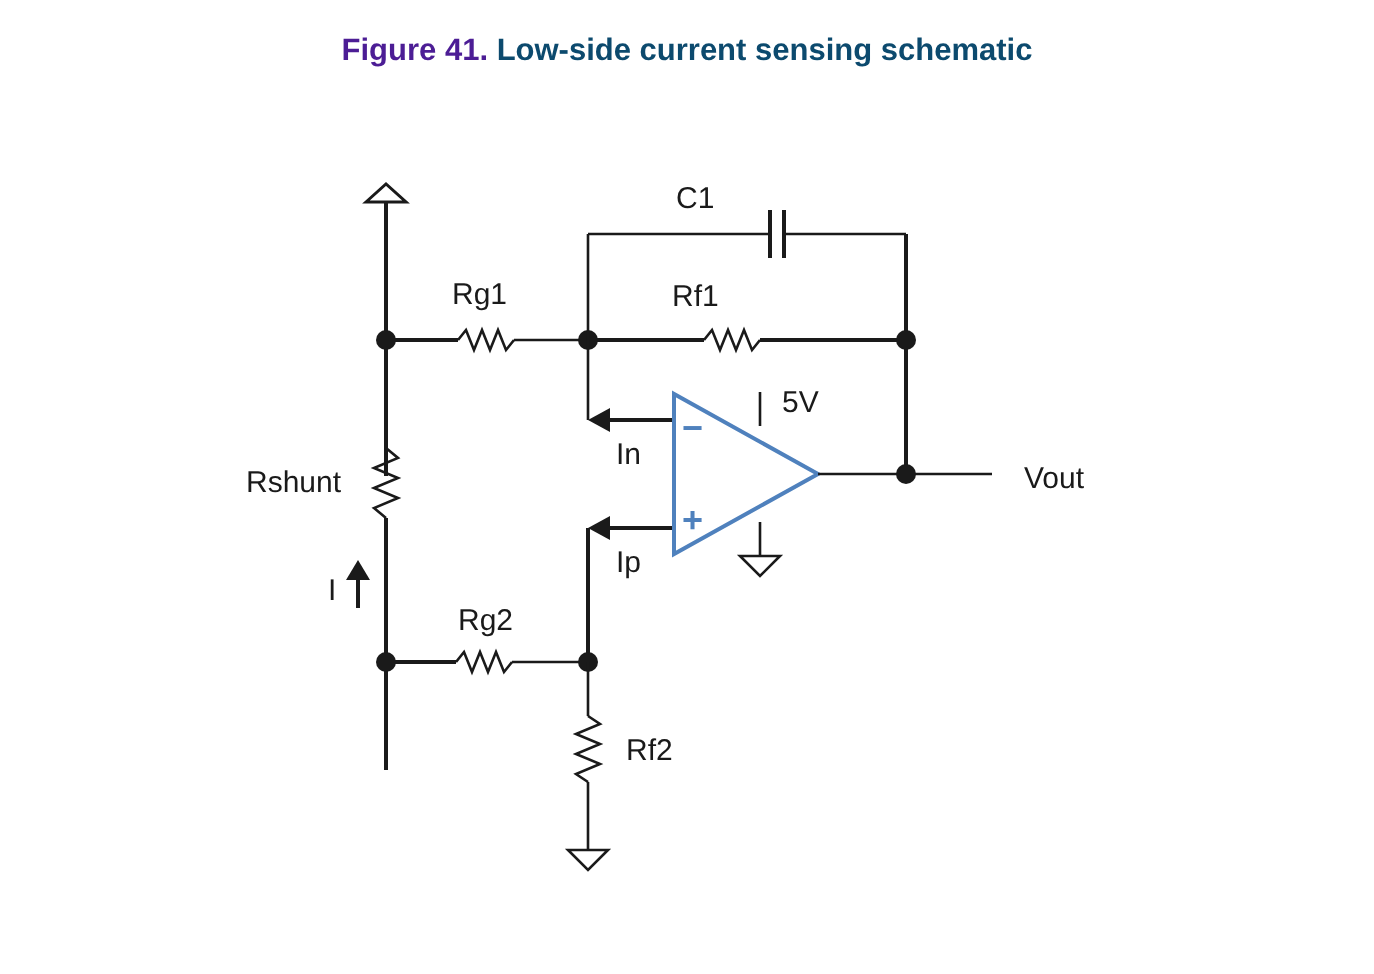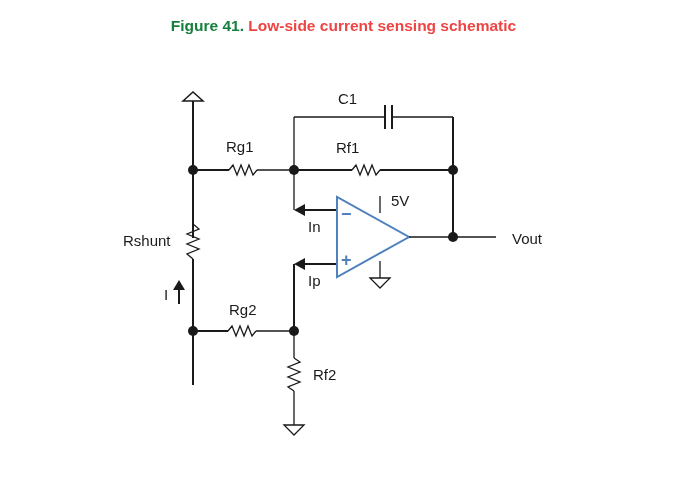--- a/index.html
+++ b/index.html
@@ -1,19 +1,19 @@
 <!DOCTYPE html>
 <html><head>
 <meta charset="utf-8">
 <style>
   html, body { margin: 0; padding: 0; background: #ffffff; }
   body { width: 687px; height: 487px; position: relative; overflow: hidden; font-family: "Liberation Sans", sans-serif; }
   .title { position: absolute; left: 0; width: 687px; top: 17px; text-align: center; font-size: 15.5px; font-weight: bold; }
-  .title .num { color: #15803d; }
-  .title .txt { color: #ef4444; }
+  .title .num { color: #4c1d95; }
+  .title .txt { color: #0c4a6e; }
   svg { position: absolute; left: 0; top: 0; }
   .lbl { font-family: "Liberation Sans", sans-serif; font-size: 15px; fill: #1a1a1a; }
   .w { stroke: #1a1a1a; stroke-width: 2; fill: none; }
   .wt { stroke: #1a1a1a; stroke-width: 1.3; fill: none; }
   .op { stroke: #4f81bd; stroke-width: 2; fill: none; }
   .opt { font-family: "Liberation Sans", sans-serif; font-size: 18px; font-weight: bold; fill: #4f81bd; }
 </style>
 </head>
 <body>
 

